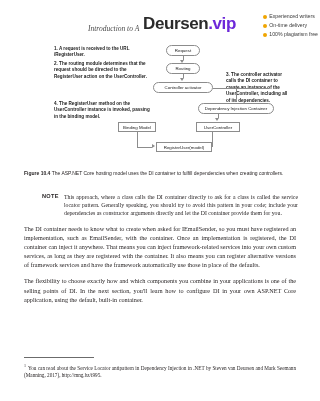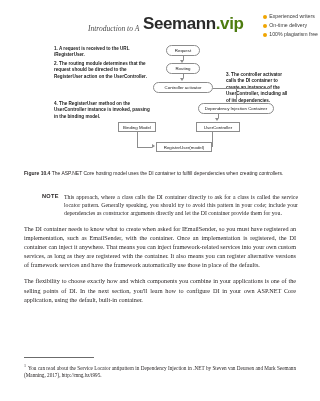--- a/index.html
+++ b/index.html
@@ -23,21 +23,21 @@
     font-size:7.5px;color:#4b4b4b;font-style:italic;
     white-space:nowrap;
   }
   .wm-logo{
     position:absolute;left:143px;top:4px;
     font-family:"Liberation Sans", sans-serif;
     font-size:17px;font-weight:bold;color:#2b2b2b;
     letter-spacing:-0.4px;
     white-space:nowrap;
   }
-  .wm-logo .vip{color:#4d7c0f;}
+  .wm-logo .vip{color:#6d28d9;}
   .wm-badges{
     position:absolute;right:2px;top:2px;
     font-family:"Liberation Sans", sans-serif;
     font-size:5.2px;color:#3a3a3a;line-height:9px;
     text-align:left;
   }
   .wm-badges div{white-space:nowrap;}
   .wm-badges .dot{
     display:inline-block;width:4px;height:4px;border-radius:50%;
     background:#f0a500;margin-right:2px;vertical-align:middle;
@@ -122,21 +122,21 @@
   .fn-num{
     font-size:4px;vertical-align:super;margin-right:2px;
   }
 </style>
 </head>
 <body>
 
 <div class="wm-band">
   <div class="wm-intro">Introduction to A</div>
   <div class="wm-logo">
-    <span>Seemann</span><span class="vip">.vip</span>
+    <span>Deursen</span><span class="vip">.vip</span>
   </div>
   <div class="wm-badges">
     <div><span class="dot"></span><span>Experienced writers</span></div>
     <div><span class="dot"></span><span>On-time delivery</span></div>
     <div><span class="dot"></span><span>100% plagiarism free</span></div>
   </div>
 </div>
 
 <div class="figure">
 

